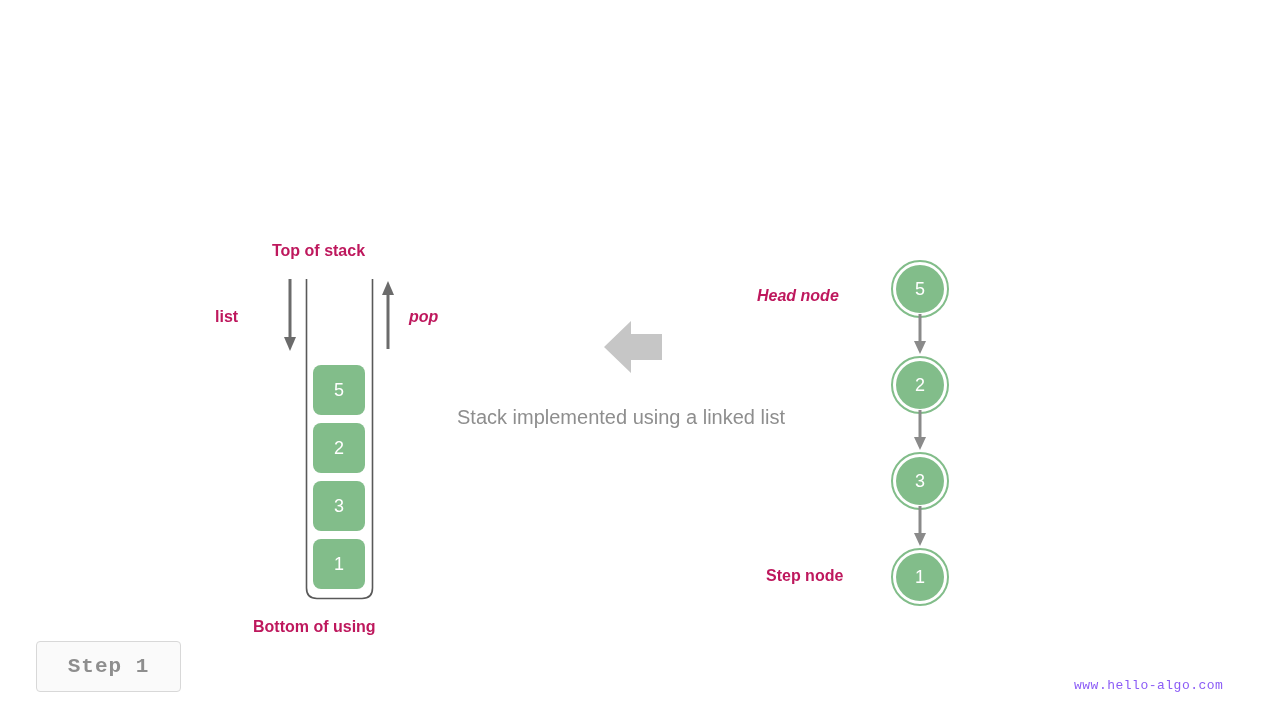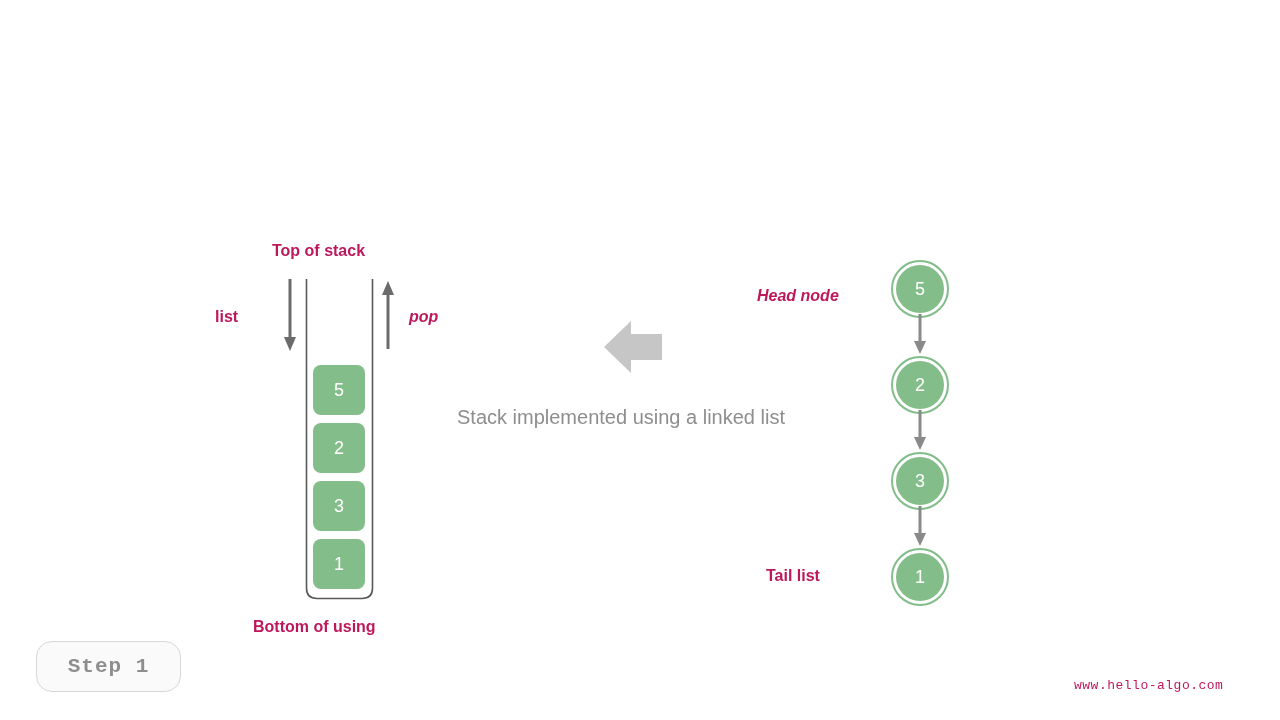--- a/index.html
+++ b/index.html
@@ -164,41 +164,41 @@
   .ll-link.l2 { top: 506px; }
 
   
   #step-badge {
     position: absolute;
     left: 36px;
     top: 641px;
     width: 145px;
     height: 51px;
     border: 1px solid #d8d8d8;
-    border-radius: 16px;
+    border-radius: 4px;
     background: #fafafa;
     display: flex;
     align-items: center;
     justify-content: center;
     font-family: "Liberation Mono", monospace;
     font-size: 21px;
     font-weight: bold;
     color: #8e8e8e;
     letter-spacing: 1px;
     box-sizing: border-box;
   }
 
   
   #watermark {
     position: absolute;
     left: 1074px;
     top: 678px;
     font-family: "Liberation Mono", monospace;
     font-size: 13px;
-    color: #be185d;
+    color: #8b5cf6;
     white-space: nowrap;
     letter-spacing: 0.5px;
   }
 </style>
 </head>
 <body>
 
 <div class="canvas">
 
   <div class="label-bold" id="top-of-stack-label">Top of stack</div>
@@ -268,19 +268,19 @@
 
   <svg class="ll-link l2" width="26" height="42" viewBox="0 0 26 42">
     <line x1="13" y1="0" x2="13" y2="30" stroke="#8a8a8a" stroke-width="3"></line>
     <polygon points="13,40 7,27 19,27" fill="#8a8a8a"></polygon>
   </svg>
 
   <div class="ll-node n3">
     <span class="ll-inner">1</span>
   </div>
 
-  <div class="label-bold" id="tail-node-label">Tail list</div>
+  <div class="label-bold" id="tail-node-label">Step node</div>
 
   <div id="step-badge">Step  1</div>
 
   <div id="watermark">www.hello-algo.com</div>
 
 </div>
 
 </body></html>

